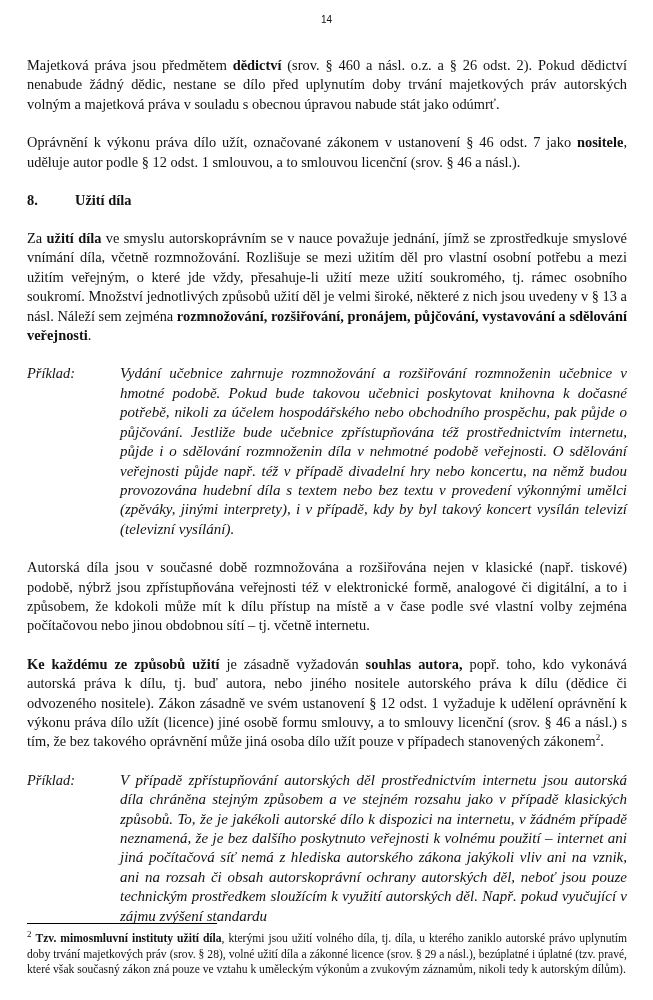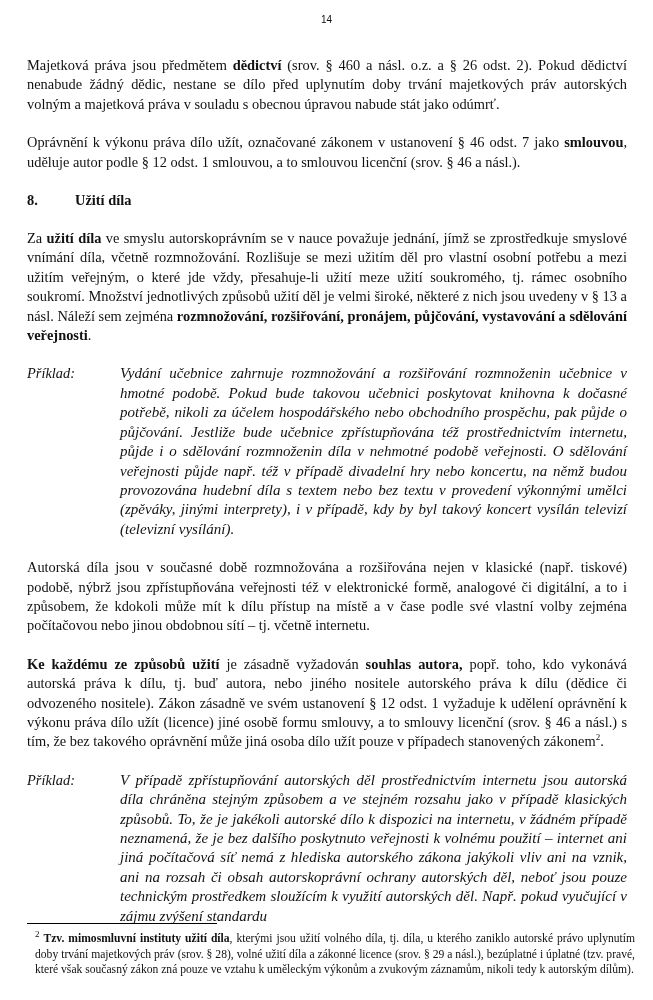--- a/index.html
+++ b/index.html
@@ -19,31 +19,31 @@
     .heading {
       font-weight: bold; font-size: 14.4px; line-height: 19px; margin: 0 0 19px 0;
       display: flex;
     }
     .heading .num { width: 48px; }
     .example { display: flex; margin-bottom: 19px; justify-content: flex-end; }
     .example .label { width: 93px; flex-shrink: 0; font-style: italic; font-size: 14.4px; line-height: 19.4px; }
     .example .body { font-style: italic; font-size: 15px; line-height: 19.4px; text-align: justify; width: 507px; }
     sup { font-size: 9px; line-height: 0; }
     .footnote-rule { position: absolute; left: 27px; top: 923px; width: 190px; border-top: 1px solid #000; }
-    .footnote { position: absolute; left: 35px; top: 931px; width: 600px; font-size: 11.6px; line-height: 15.5px; text-align: justify; }
+    .footnote { position: absolute; left: 27px; top: 931px; width: 600px; font-size: 11.6px; line-height: 15.5px; text-align: justify; }
   </style>
 </head>
 <body>
 
 <div class="page-number">14</div>
 
 <div class="content">
   <p class="para"><span>Majetková práva jsou předmětem </span><b>dědictví</b><span> (srov. § 460 a násl. o.z. a § 26 odst. 2). Pokud dědictví nenabude žádný dědic, nestane se dílo před uplynutím doby trvání majetkových práv autorských volným a majetková práva v souladu s obecnou úpravou nabude stát jako odúmrť.</span></p>
 
-  <p class="para"><span>Oprávnění k výkonu práva dílo užít, označované zákonem v ustanovení § 46 odst. 7 jako </span><b>smlouvou</b><span>, uděluje autor podle § 12 odst. 1 smlouvou, a to smlouvou licenční (srov. § 46 a násl.).</span></p>
+  <p class="para"><span>Oprávnění k výkonu práva dílo užít, označované zákonem v ustanovení § 46 odst. 7 jako </span><b>nositele</b><span>, uděluje autor podle § 12 odst. 1 smlouvou, a to smlouvou licenční (srov. § 46 a násl.).</span></p>
 
   <div class="heading">
     <span class="num">8.</span>
     <span>Užití díla</span>
   </div>
 
   <p class="para"><span>Za </span><b>užití díla</b><span> ve smyslu autorskoprávním se v nauce považuje jednání, jímž se zprostředkuje smyslové vnímání díla, včetně rozmnožování. Rozlišuje se mezi užitím děl pro vlastní osobní potřebu a mezi užitím veřejným, o které jde vždy, přesahuje-li užití meze užití soukromého, tj. rámec osobního soukromí. Množství jednotlivých způsobů užití děl je velmi široké, některé z nich jsou uvedeny v § 13 a násl. Náleží sem zejména </span><b>rozmnožování, rozšiřování, pronájem, půjčování, vystavování a sdělování veřejnosti</b><span>.</span></p>
 
   <div class="example">
     <div class="label">Příklad:</div>

